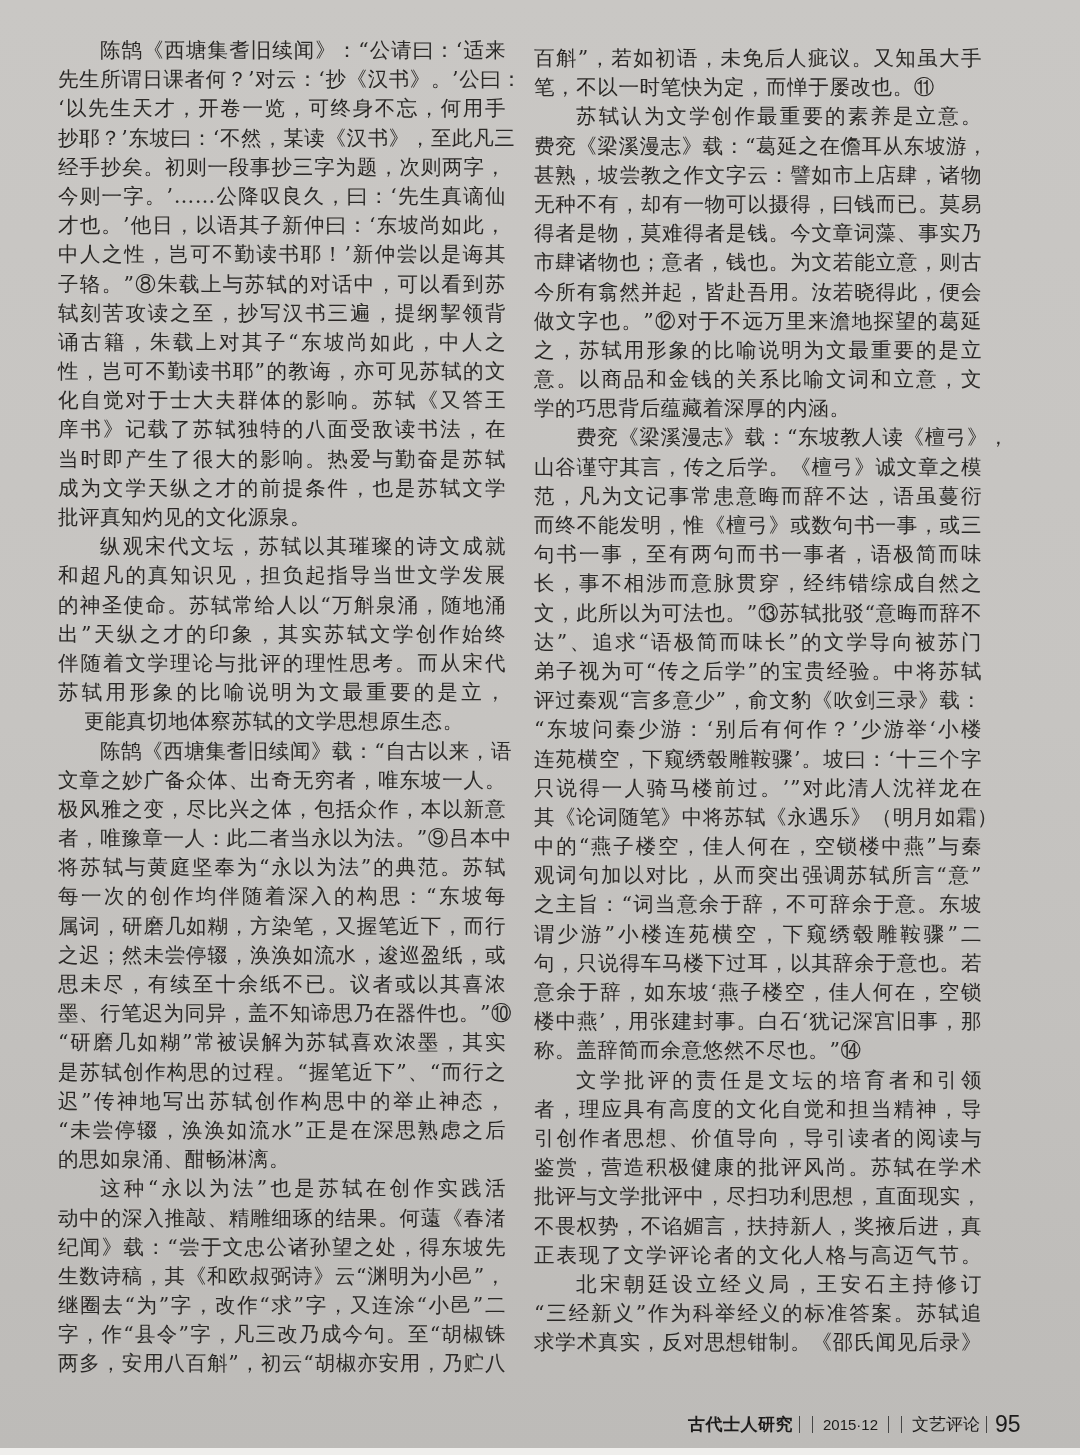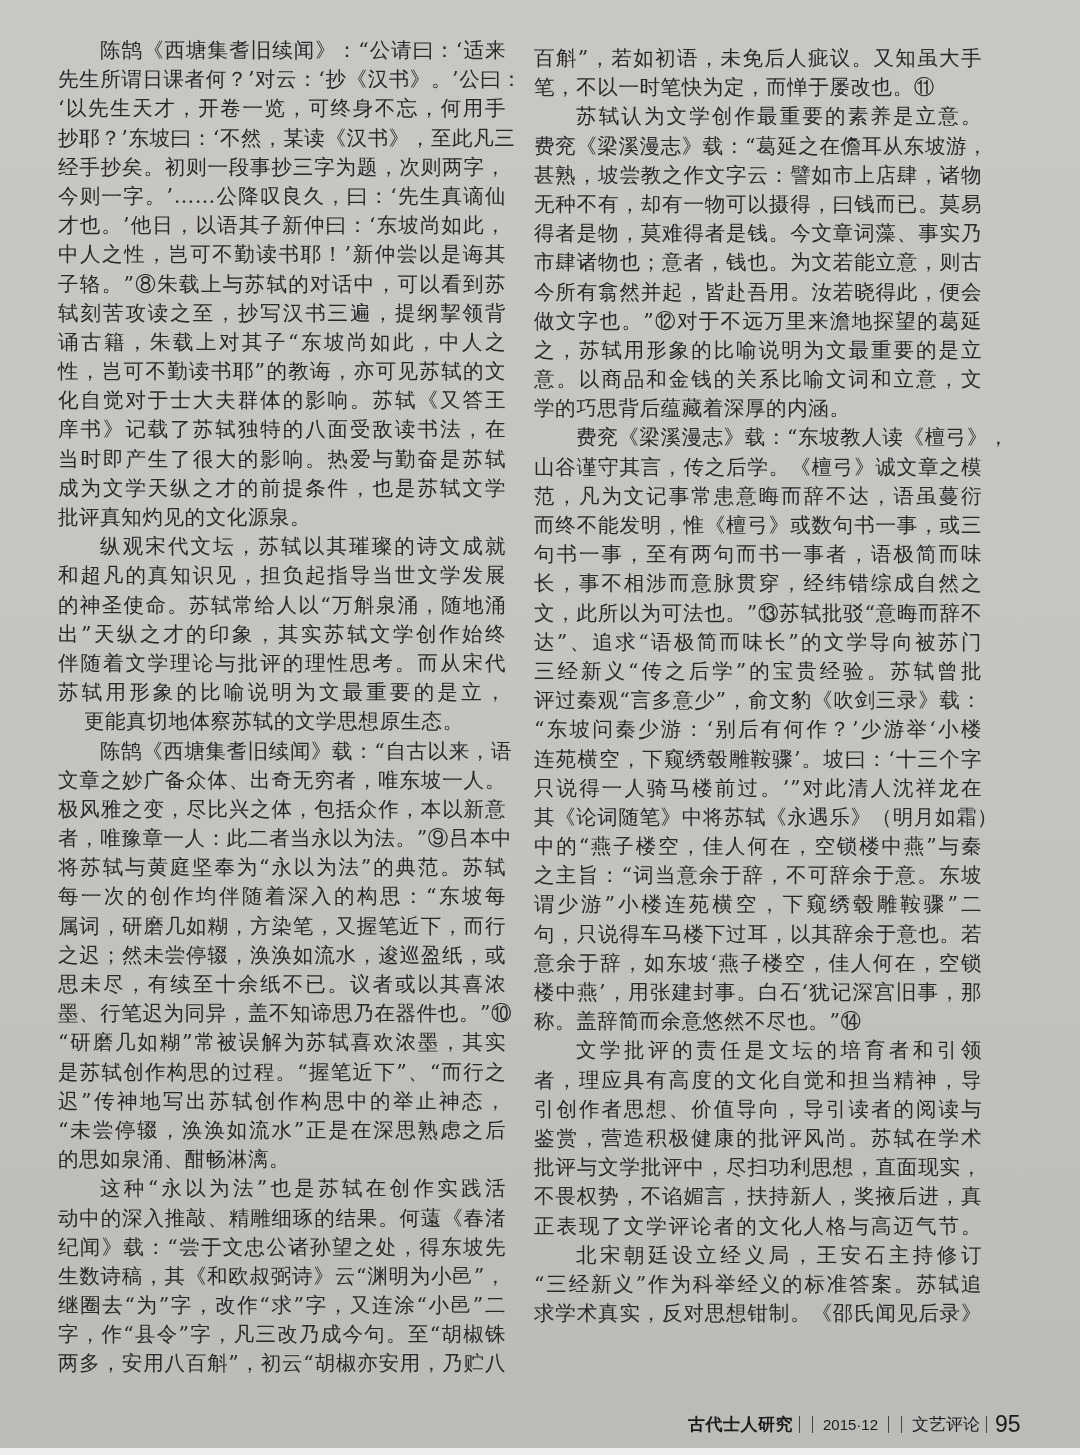--- a/index.html
+++ b/index.html
@@ -154,27 +154,28 @@
       <span class="line">意。以商品和金钱的关系比喻文词和立意，文</span>
       <span class="line last">学的巧思背后蕴藏着深厚的内涵。</span>
       <span class="line indent">费兖《梁溪漫志》载：“东坡教人读《檀弓》，</span>
       <span class="line">山谷谨守其言，传之后学。《檀弓》诚文章之模</span>
       <span class="line">范，凡为文记事常患意晦而辞不达，语虽蔓衍</span>
       <span class="line">而终不能发明，惟《檀弓》或数句书一事，或三</span>
       <span class="line">句书一事，至有两句而书一事者，语极简而味</span>
       <span class="line">长，事不相涉而意脉贯穿，经纬错综成自然之</span>
       <span class="line">文，此所以为可法也。”⑬苏轼批驳“意晦而辞不</span>
       <span class="line">达”、追求“语极简而味长”的文学导向被苏门</span>
-      <span class="line">三经新义“传之后学”的宝贵经验。苏轼曾批</span>
+      <span class="line">弟子视为可“传之后学”的宝贵经验。中将苏轼</span>
       <span class="line">评过秦观“言多意少”，俞文豹《吹剑三录》载：</span>
       <span class="line">“东坡问秦少游：‘别后有何作？’少游举‘小楼</span>
       <span class="line">连苑横空，下窥绣毂雕鞍骤’。坡曰：‘十三个字</span>
       <span class="line">只说得一人骑马楼前过。’”对此清人沈祥龙在</span>
       <span class="line">其《论词随笔》中将苏轼《永遇乐》（明月如霜）</span>
       <span class="line">中的“燕子楼空，佳人何在，空锁楼中燕”与秦</span>
+      <span class="line">观词句加以对比，从而突出强调苏轼所言“意”</span>
       <span class="line">之主旨：“词当意余于辞，不可辞余于意。东坡</span>
       <span class="line">谓少游”小楼连苑横空，下窥绣毂雕鞍骤”二</span>
       <span class="line">句，只说得车马楼下过耳，以其辞余于意也。若</span>
       <span class="line">意余于辞，如东坡‘燕子楼空，佳人何在，空锁</span>
       <span class="line">楼中燕’，用张建封事。白石‘犹记深宫旧事，那</span>
       <span class="line last">称。盖辞简而余意悠然不尽也。”⑭</span>
       <span class="line indent">文学批评的责任是文坛的培育者和引领</span>
       <span class="line">者，理应具有高度的文化自觉和担当精神，导</span>
       <span class="line">引创作者思想、价值导向，导引读者的阅读与</span>
       <span class="line">鉴赏，营造积极健康的批评风尚。苏轼在学术</span>

